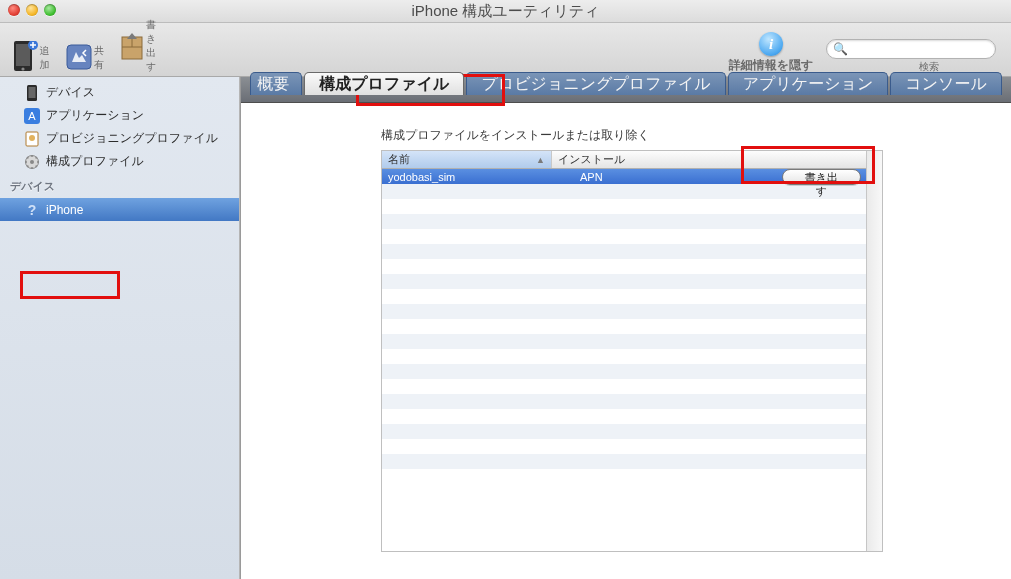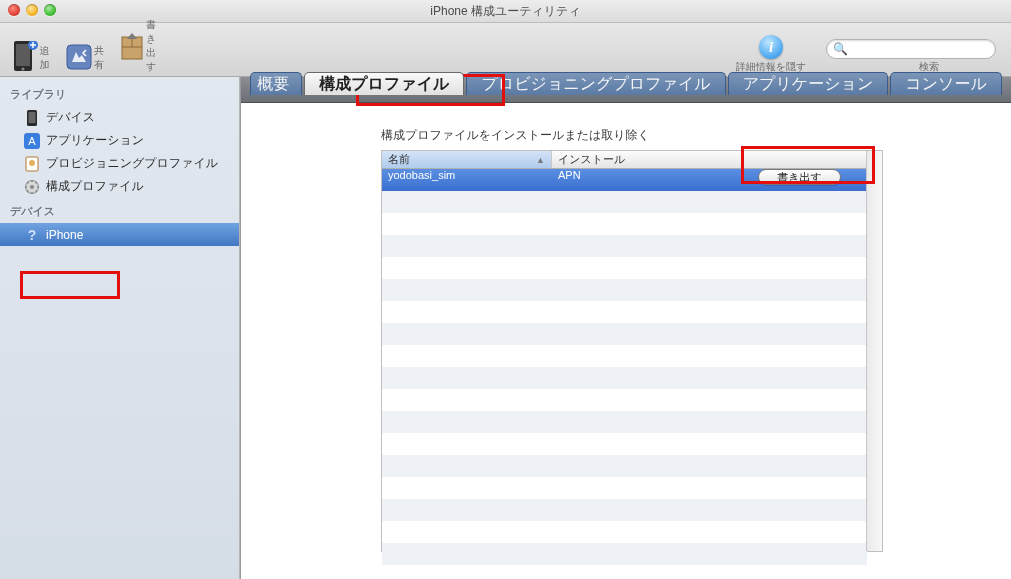--- a/index.html
+++ b/index.html
@@ -15,21 +15,21 @@
   
   .titlebar {
     position: relative;
     height: 22px;
     background: linear-gradient(#ededed, #dcdcdc);
     border-bottom: 1px solid #bcbcbc;
     text-align: center;
   }
   .titlebar .title {
     line-height: 22px;
-    font-size: 12px;
+    font-size: 15px;
     color: #4c4c4c;
     font-weight: 500;
   }
   .traffic-lights {
     position: absolute;
     left: 8px; top: 4px;
     display: flex; gap: 6px;
   }
   .traffic-lights .dot {
     width: 12px; height: 12px;
@@ -93,21 +93,21 @@
     width: 80px;
   }
   .info-icon-circle {
     width: 24px; height: 24px; border-radius: 50%;
     background: radial-gradient(circle at 40% 30%, #bfe6ff, #4aa7f0 70%, #2d7dc5);
     color: #fff; font-family: Georgia, serif; font-style: italic; font-weight: bold;
     text-align: center; line-height: 24px; font-size: 15px;
     box-shadow: 0 1px 2px rgba(0,0,0,.3);
     margin-bottom: 1px;
   }
-  .info-label { font-size: 10px; color: #6a6a6a; white-space: nowrap; }
+  .info-label { font-size: 12px; color: #6a6a6a; white-space: nowrap; font-weight: bold; }
 
   
   .split {
     display: flex;
     height: calc(579px - 22px - 54px);
   }
 
   .sidebar {
     width: 240px;
     background: linear-gradient(#e2e8f0, #d5dde7);
@@ -246,22 +246,24 @@
   .col-name { width: 170px; }
   .col-id   { width: 180px; }
   .col-inst { flex: 1; border-right: none; }
 
   .table-body {
     margin-right: 15px;
     height: calc(100% - 17px);
   }
   .tr {
     display: flex;
-    height: 22px;
+    height: 15px;
     font-size: 11px;
+    align-items: center;
+    gap: 22px;
   }
   .tr:nth-child(even) { background: #eef2f7; }
   .tr:nth-child(odd)  { background: #ffffff; }
   .tr.selected {
     background: linear-gradient(#5a8fe1, #3a6fd1);
     color: #fff;
   }
   .td { padding: 0 6px; box-sizing: border-box; }
   .td.col-name { width: 170px; }
   .td.col-id   { width: 180px; }
@@ -342,21 +344,20 @@
   <div class="search-wrap">
     <span class="mag">🔍</span>
     <input class="search-input" type="text" placeholder="" style="">
     <span class="search-label">検索</span>
   </div>
 </div>
 
 <div class="split">
 
   <div class="sidebar" style="position:relative;">
-    <div class="sb-header">ライブラリ</div>
 
     <div class="sb-item">
       <span class="sb-icon">
         <svg width="12" height="16" viewBox="0 0 12 16">
             <rect x="1" y="0" width="10" height="16" rx="1.5" fill="#2b2b2b"></rect>
             <rect x="2.5" y="2" width="7" height="11" fill="#666"></rect>
           </svg>
       </span>
       <span>デバイス</span>
     </div>

